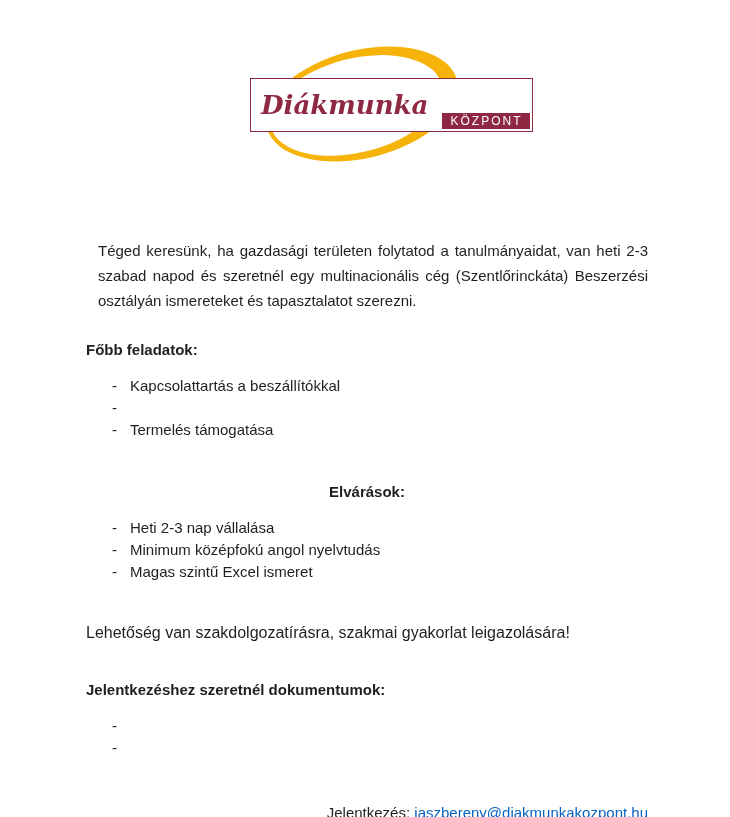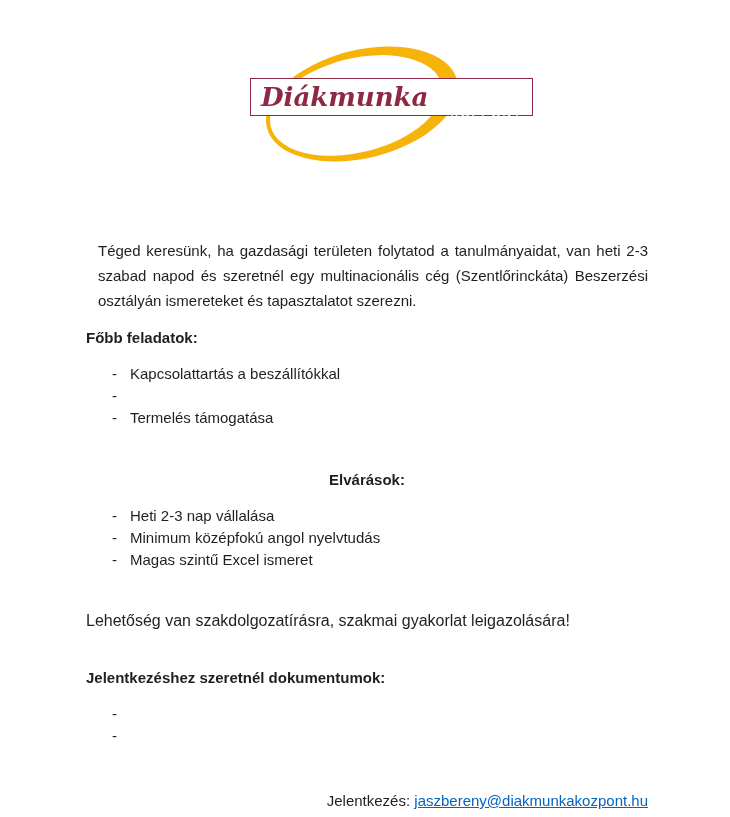--- a/index.html
+++ b/index.html
@@ -24,21 +24,21 @@
     width: 250px;
     height: 128px;
     margin: 42px auto 0 auto;
   }
   .logo svg { position: absolute; left: 0; top: 0; }
   .swoosh-ring { fill: var(--yellow, #F6B40B); }
   .lockup {
     position: absolute;
     left: 8px;
     top: 36px;
-    height: 38px;
+    height: 54px;
     display: flex;
     align-items: stretch;
     border: 1px solid var(--maroon, #8E2843);
     background: #ffffff;
     box-sizing: border-box;
   }
   .brand-script {
     display: flex;
     align-items: center;
     padding: 0 12px 0 10px;
@@ -68,21 +68,21 @@
     font-size: 15px;
     line-height: 25px;
     text-align: justify;
   }
   .section-heading {
     margin: 0;
     font-size: 15px;
     font-weight: bold;
     line-height: 18px;
   }
-  .h-tasks   { margin-top: 16px; }
+  .h-tasks   { margin-top: 28px; }
   .h-reqs    { margin-top: 42px; text-align: center; }
   .h-docs    { margin-top: 38px; }
   .dash-list {
     list-style: none;
     margin: 16px 0 0 0;
     padding: 0;
   }
   .dash-list li {
     display: flex;
     font-size: 15px;

